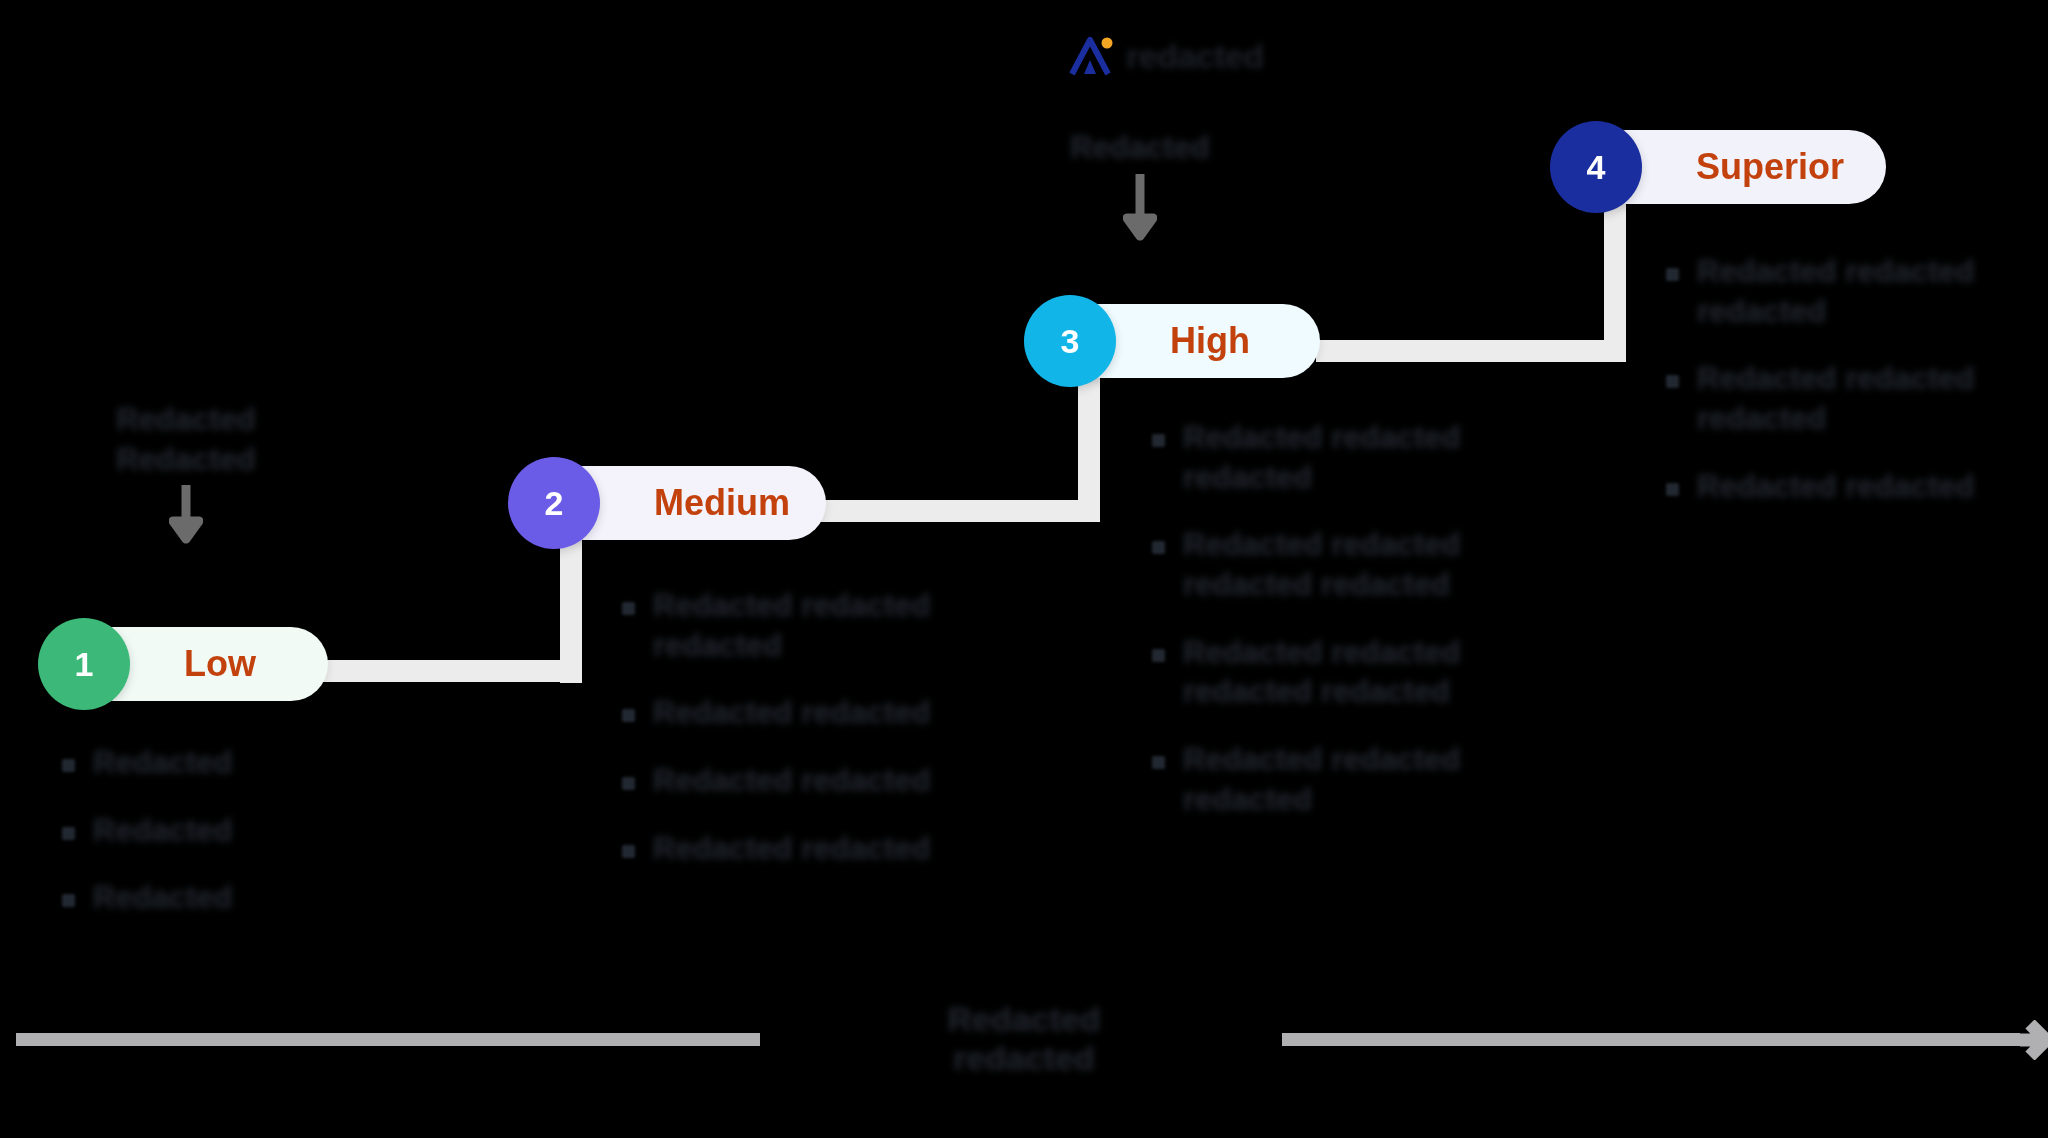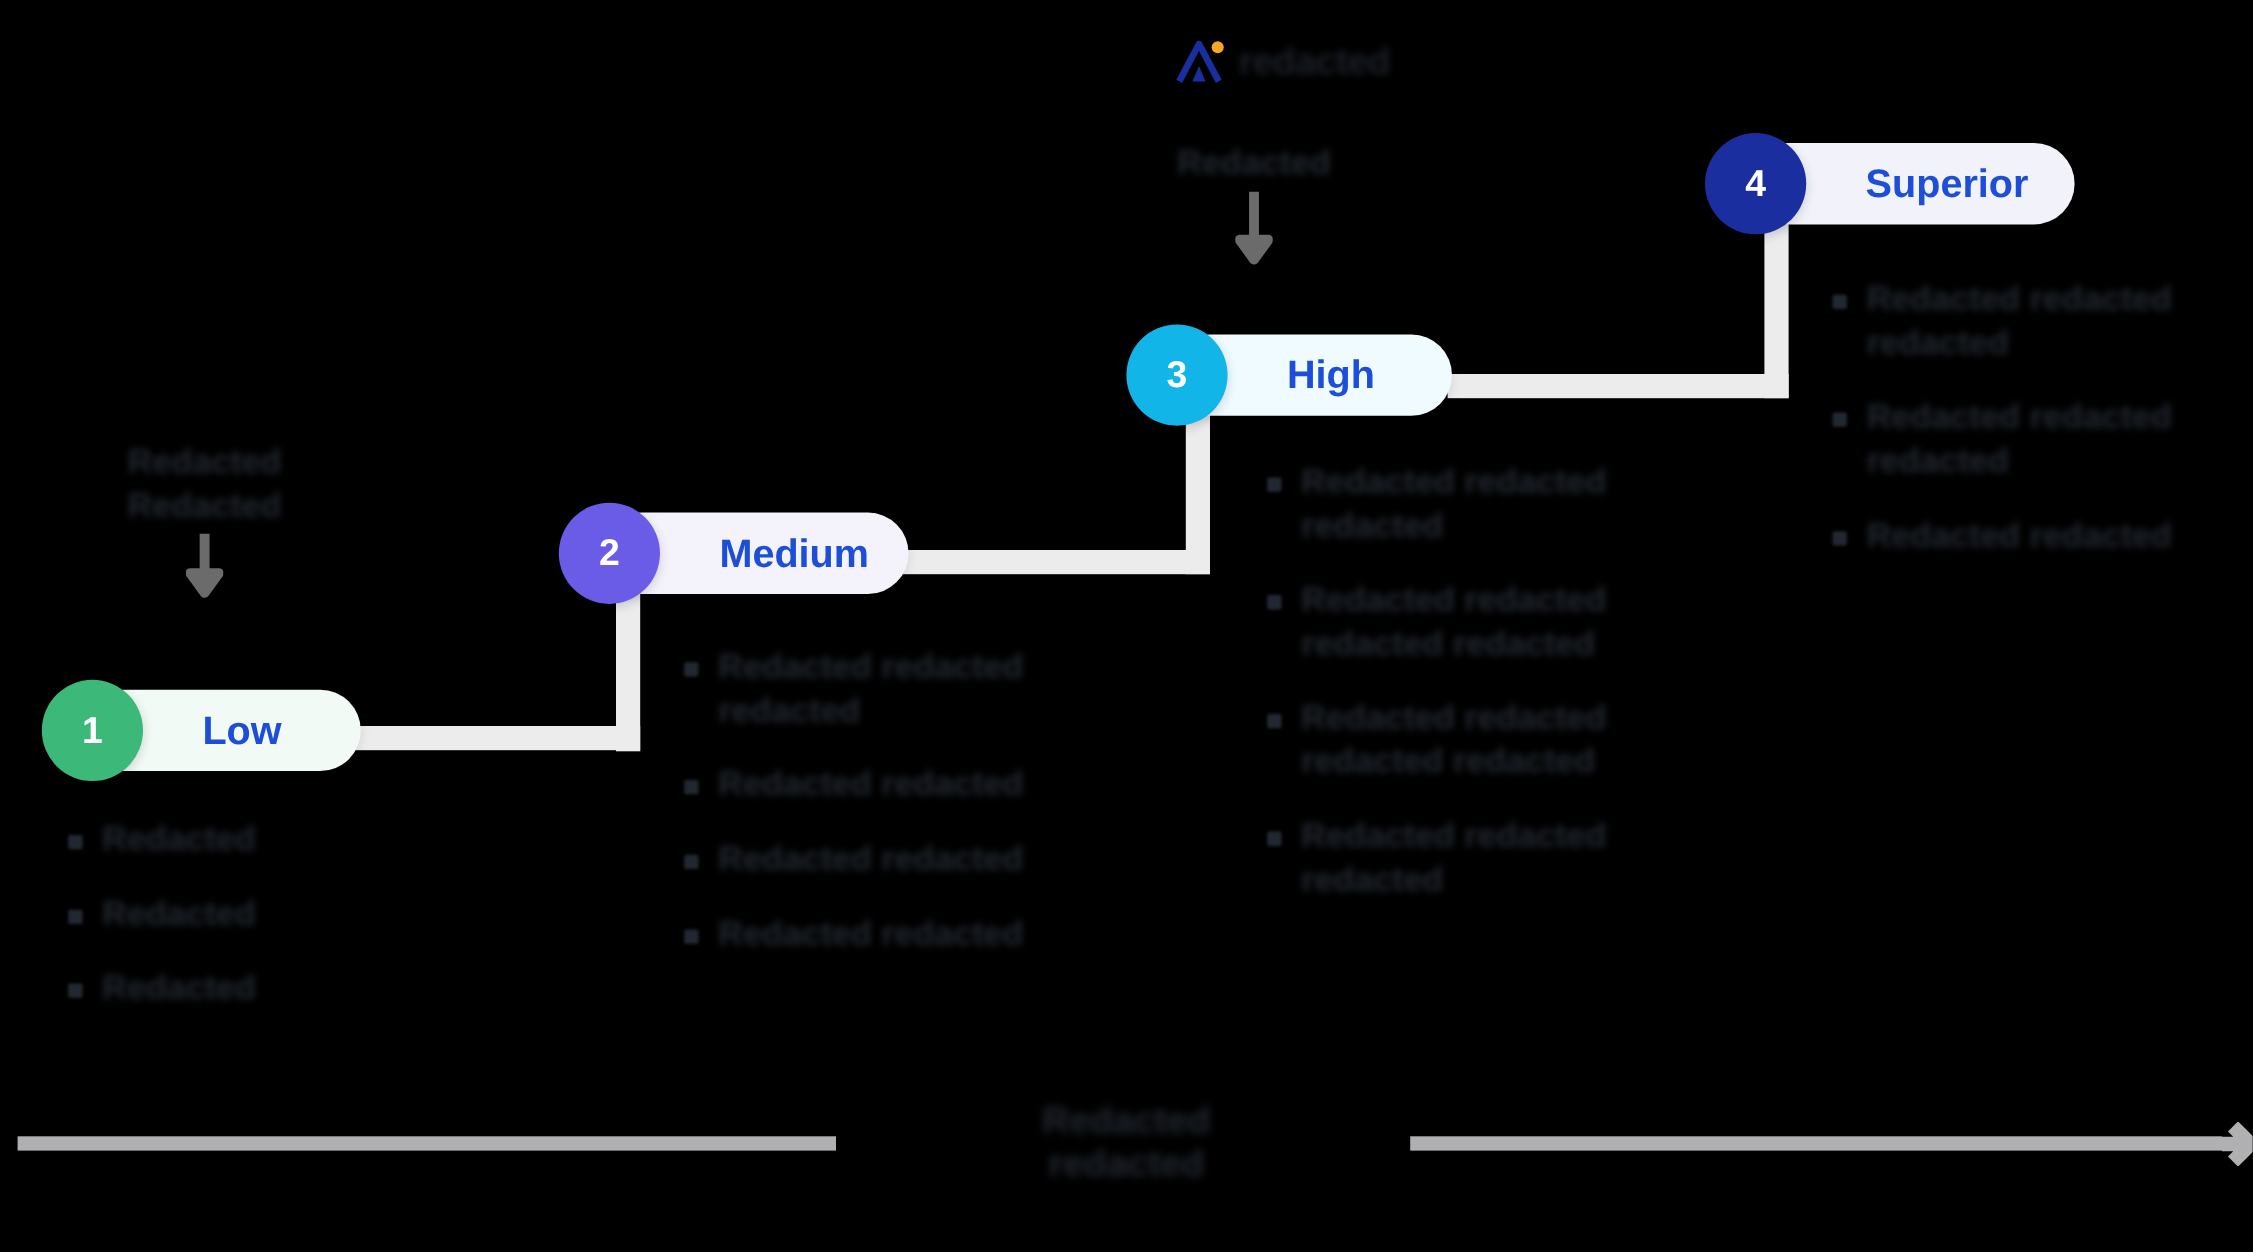--- a/index.html
+++ b/index.html
@@ -42,21 +42,21 @@
     box-shadow:0 3px 10px rgba(0,0,0,.10);
   }
   .pill .badge{
     position:absolute;left:-38px;top:-9px;
     width:92px;height:92px;border-radius:50%;
     display:flex;align-items:center;justify-content:center;
     color:#fff;font-size:34px;font-weight:700;
     box-shadow:0 3px 10px rgba(0,0,0,.16);
   }
   .pill .name{
-    font-size:36px;font-weight:700;color:#1d4ed8;
+    font-size:36px;font-weight:700;color:#c2410c;
     margin-left:108px;padding-right:44px;white-space:nowrap;
   }
 
   
   .bullets{position:absolute;}
   .bullets .row{display:flex;align-items:flex-start;margin-bottom:28px;}
   .bullets .dot{
     width:13px;height:13px;background:#222831;border-radius:2px;
     margin-top:16px;margin-right:18px;flex:none;filter:blur(1.4px);
   }

